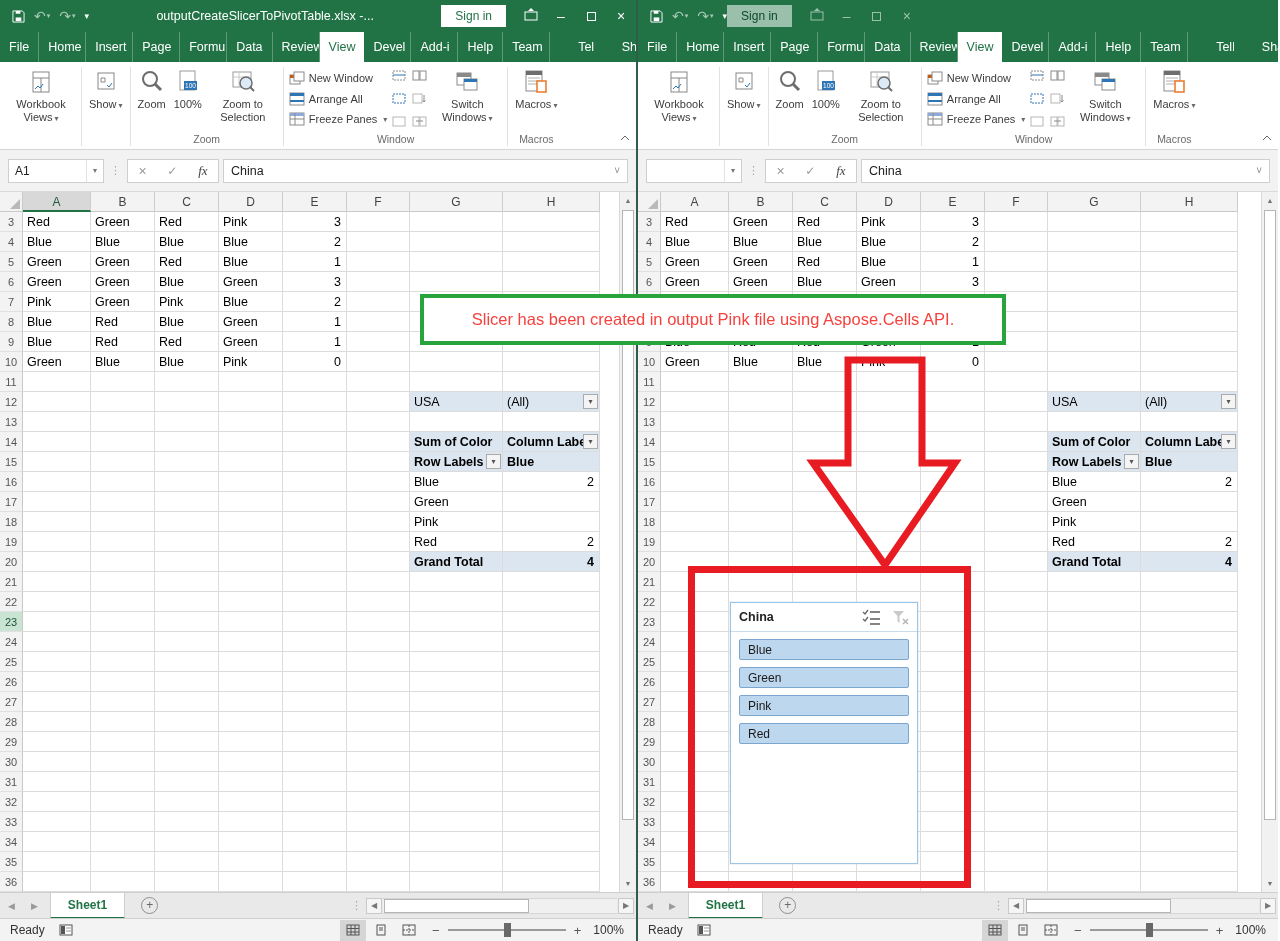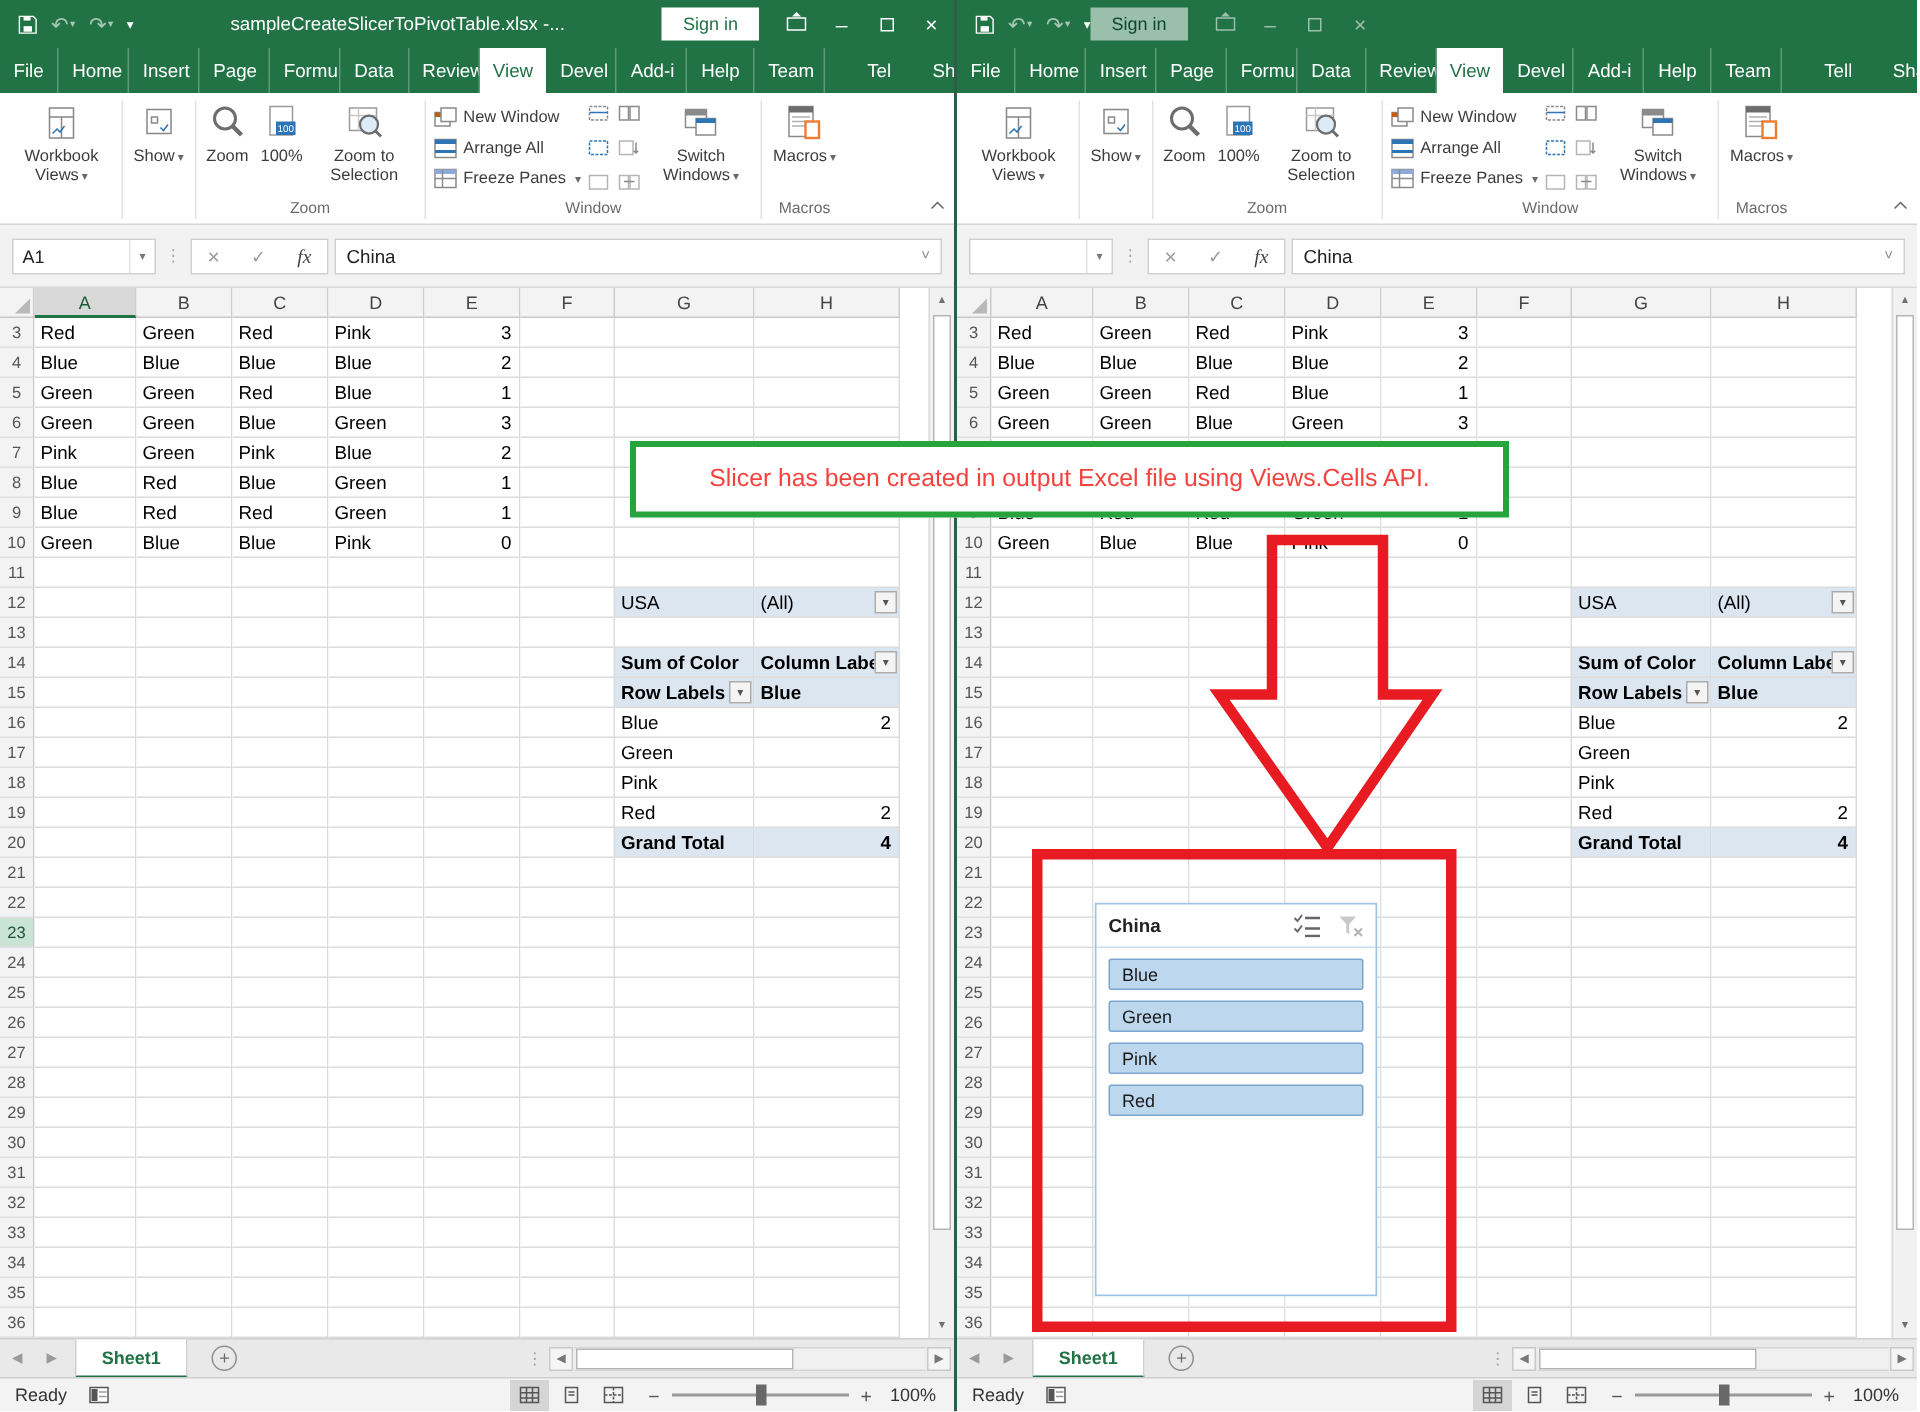--- a/index.html
+++ b/index.html
@@ -149,21 +149,21 @@
               <rect x="4" y="8" width="6" height="4" fill="#fff"></rect>
               <rect x="4" y="1" width="5" height="3" fill="#fff"></rect>
             </svg>
           </span>
         <span class="qbtn dim">↶<span class="tiny">▾</span></span>
         <span class="qbtn dim">↷<span class="tiny">▾</span></span>
         <span class="qbtn">
             <span class="qdrop">▾</span>
           </span>
       </div>
-      <div class="wtitle">sampleCreateSlicerToPivotTable.xlsx  -...</div>
+      <div class="wtitle">outputCreateSlicerToPivotTable.xlsx  -...</div>
       <button class="signin">Sign in</button>
       <div class="wctl">
         <span class="cbtn"><svg width="14" height="14" viewBox="0 0 14 14">
               <rect x="1" y="5" width="12" height="8" fill="none" stroke="#fff"></rect>
               <path d="M7 1l-3 3h6z" fill="#fff"></path>
             </svg></span>
         <span class="cbtn">–</span>
         <span class="cbtn"><span class="maxbox"></span></span>
         <span class="cbtn">×</span>
       </div>
@@ -1699,21 +1699,21 @@
       <span class="zminus">−</span>
       <div class="ztrack">
           <div class="zthumb"></div>
         </div>
       <span class="zplus">+</span>
       <span class="zpct">100%</span>
     </footer>
   </section>
 
   <div class="annot">
-      <span>Slicer has been created in output Excel file using Views.Cells API.</span>
+      <span>Slicer has been created in output Pink file using Aspose.Cells API.</span>
     </div>
   <svg class="arrow" width="156" height="212" viewBox="0 0 156 212">
       <polygon points="42,4 116,4 116,107 149,107 79,209 7,107 42,107" fill="none" stroke="#e81b22" stroke-width="7"></polygon>
     </svg>
   <div class="redrect"></div>
   <div class="slicer">
     <div class="slhead">
       <span class="sltitle">China</span>
       <span class="slms">
           <svg width="20" height="16" viewBox="0 0 20 16">

